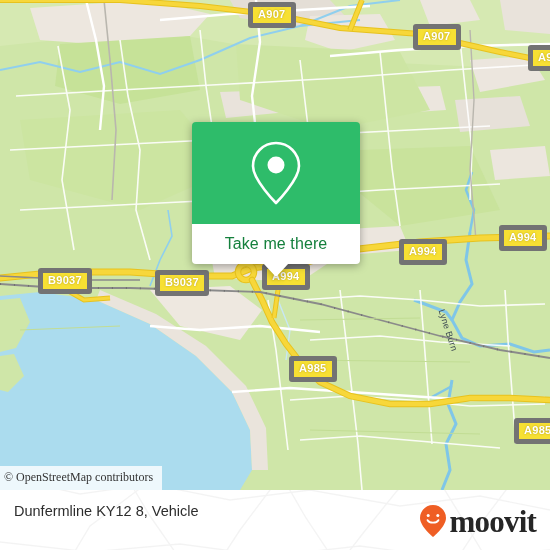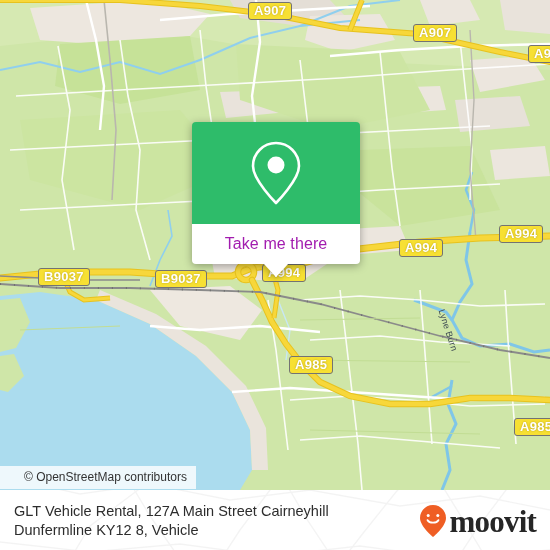--- a/index.html
+++ b/index.html
@@ -28,26 +28,26 @@
     height: 490px;
     overflow: hidden;
     background: #cfe6a8;
   }
   #map-svg { position: absolute; left:0; top:0; }
 
   
   .shield {
     position: absolute;
     background: #f7e033;
-    border: 1px solid #737373;
+    border: 5px solid #737373;
     border-radius: 3px;
     color: #ffffff;
     font-family: "Liberation Sans", sans-serif;
     font-weight: bold;
-    font-size: 13px;
+    font-size: 11px;
     line-height: 13px;
     padding: 1px 5px 2px 5px;
     text-shadow: 0 0 2px rgba(120,100,0,.55);
     white-space: nowrap;
     letter-spacing: .3px;
   }
 
   
   .river-label {
     position: absolute;
@@ -78,21 +78,21 @@
   #popup-body {
     position: relative;
     background: #ffffff;
     border-radius: 0 0 4px 4px;
     height: 40px;
     display: flex;
     align-items: center;
     justify-content: center;
   }
   #popup-label {
-    color: #a21caf;
+    color: #15803d;
     font-size: 16px;
     font-family: "Liberation Sans", sans-serif;
     letter-spacing: .1px;
   }
   #popup-tail {
     position: absolute;
     left: 50%;
     bottom: -13px;
     margin-left: -13px;
     width: 0; height: 0;
@@ -102,22 +102,22 @@
   }
 
   
   #attribution {
     position: absolute;
     left: 0;
     top: 466px;
     background: rgba(255,255,255,.80);
     color: #333333;
     font-size: 12px;
-    font-family: Liberation Sans, sans-serif;
-    padding: 4px 9px 5px 24px;
+    font-family: Liberation Serif, serif;
+    padding: 4px 9px 5px 4px;
     white-space: nowrap;
   }
 
   
   #footer {
     position: absolute;
     left: 0;
     top: 490px;
     width: 550px;
     height: 60px;
@@ -349,21 +349,20 @@
         <path d="M330,110 L364,66 L396,26 L420,0"></path>
         <path d="M446,110 L476,64 L506,24 L530,0"></path>
         <path d="M120,0 L150,50 L182,96 L200,110"></path>
         <path d="M276,0 L306,52 L338,100"></path>
         <path d="M430,0 L462,52 L492,102"></path>
         <path d="M0,76 L90,86 L180,78 L270,90 L360,80 L450,92 L550,84"></path>
       </g>
     </svg>
 
     <div id="footer-address">
-      <div>GLT Vehicle Rental, 127A Main Street Cairneyhill</div>
       <div>Dunfermline KY12 8, Vehicle</div>
     </div>
 
     <div id="footer-logo">
       <svg width="30" height="34" viewBox="0 0 30 34">
         <path d="M15 1 C7.8 1 2 6.8 2 14 C2 22.4 15 33 15 33 C15 33 28 22.4 28 14 C28 6.8 22.2 1 15 1 Z" fill="#ef5e24"></path>
         <circle cx="10.2" cy="11.4" r="1.5" fill="#ffffff"></circle>
         <circle cx="19.8" cy="11.4" r="1.5" fill="#ffffff"></circle>
         <path d="M9.6 16.2 C11.4 19.4 18.6 19.4 20.4 16.2" fill="none" stroke="#ffffff" stroke-width="1.9" stroke-linecap="round"></path>
       </svg>

